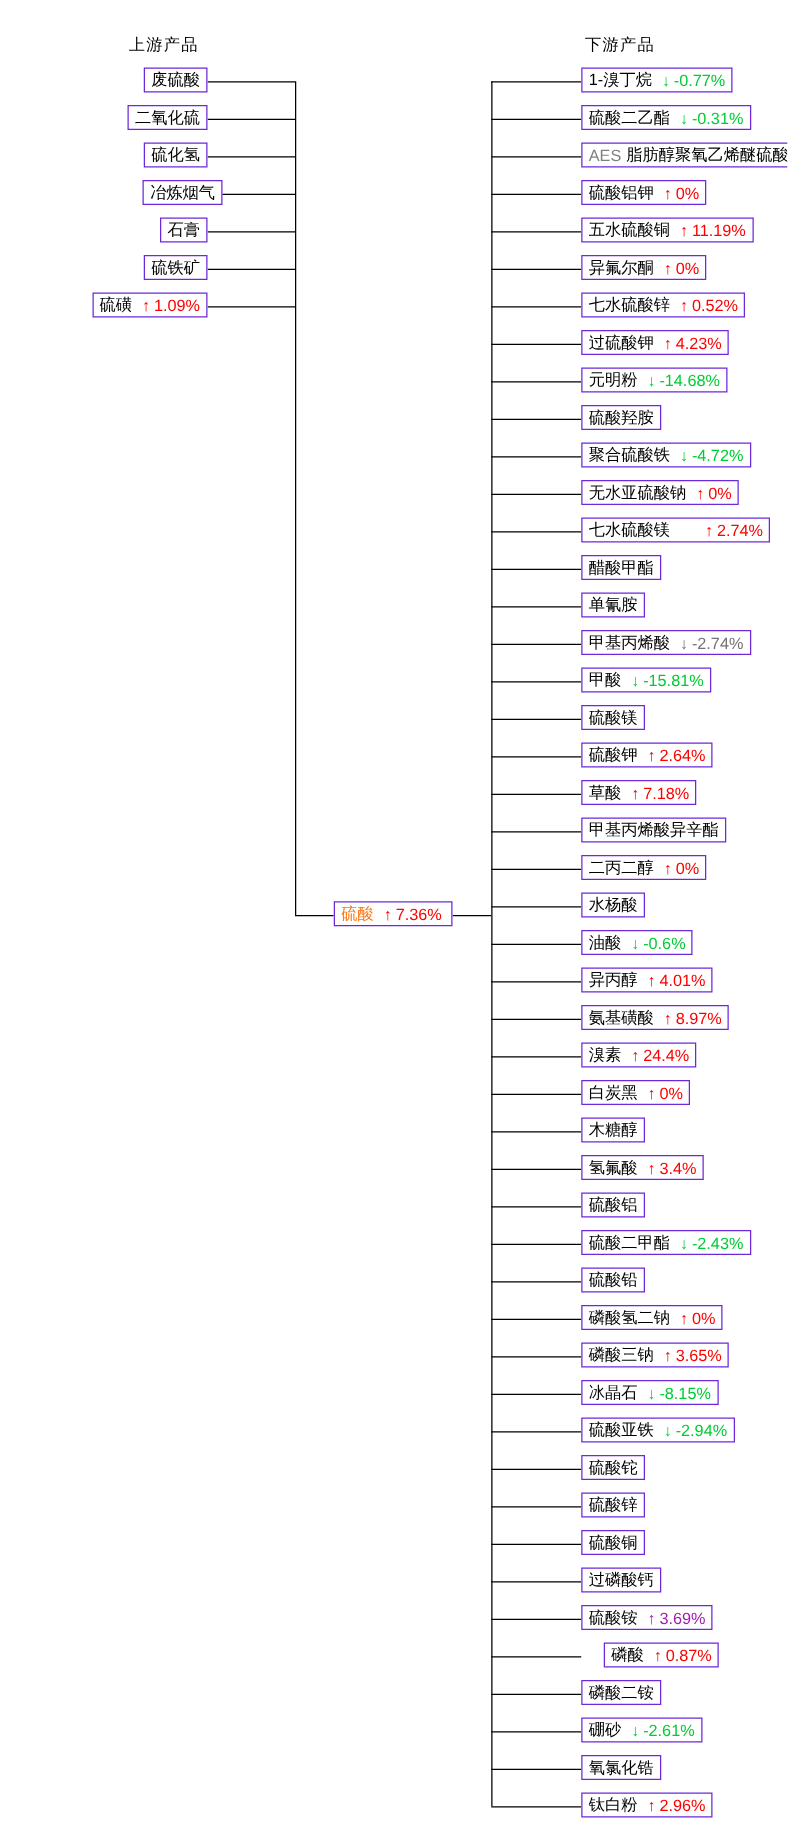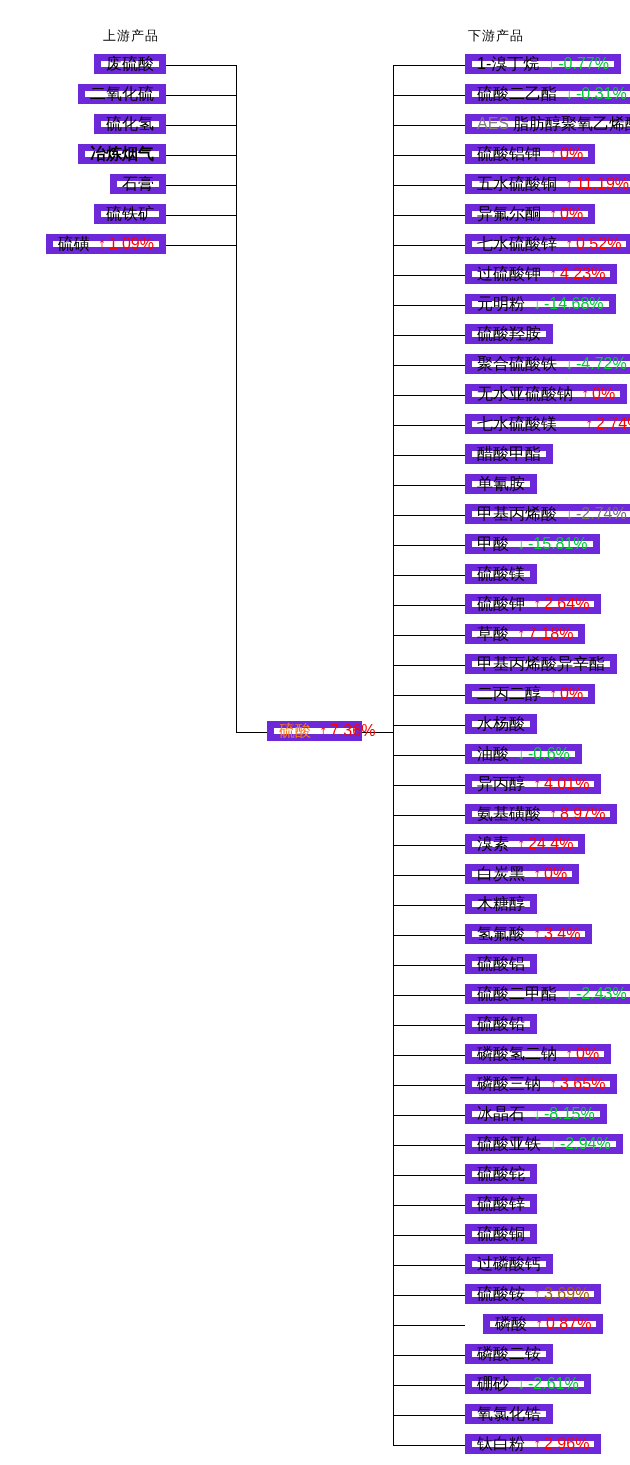--- a/index.html
+++ b/index.html
@@ -10,22 +10,22 @@
     color:#000;
   }
   .title{
     position:absolute;left:103px;top:7px;font-size:14px;white-space:nowrap;
     letter-spacing:0.5px;
   }
   .col-label{position:absolute;top:27px;font-size:13px;color:#000;white-space:nowrap;letter-spacing:1px;}
   .col-label.up{left:103px;}
   .col-label.down{left:468px;}
   .node{
-    position:absolute;height:20px;box-sizing:border-box;border:7px solid #6d28d9;
-    background:#fff;padding:0 5px;font-size:16px;white-space:nowrap;
+    position:absolute;height:20px;box-sizing:border-box;border:1px solid #6d28d9;
+    background:#fff;padding:0 5px;font-size:13px;white-space:nowrap;
     display:flex;align-items:center;z-index:2;
   }
   .plabel{color:#000;}
   .pprefix{margin-right:4px;}
   .pval{margin-left:8px;}
   .pval .ar{margin-right:3px;}
   .hline{position:absolute;height:1px;background:#000;z-index:1;}
   .vline{position:absolute;width:1px;background:#000;z-index:1;}
   .center-node{z-index:3;}
 </style>
@@ -53,21 +53,21 @@
       </div>
       <div class="hline" style="left: 166px; top: 95px; width: 70px;"></div>
       <div class="node" style="top: 84px; right: 464px;">
         <span class="plabel">二氧化硫</span>
       </div>
       <div class="hline" style="left: 166px; top: 125px; width: 70px;"></div>
       <div class="node" style="top: 114px; right: 464px;">
         <span class="plabel">硫化氢</span>
       </div>
       <div class="hline" style="left: 166px; top: 155px; width: 70px;"></div>
-      <div class="node" style="top: 144px; right: 464px; font-weight: bold;">
+      <div class="node" style="top: 144px; right: 452px;">
         <span class="plabel">冶炼烟气</span>
       </div>
       <div class="hline" style="left: 166px; top: 185px; width: 70px;"></div>
       <div class="node" style="top: 174px; right: 464px;">
         <span class="plabel">石膏</span>
       </div>
       <div class="hline" style="left: 166px; top: 215px; width: 70px;"></div>
       <div class="node" style="top: 204px; right: 464px;">
         <span class="plabel">硫铁矿</span>
       </div>
@@ -264,21 +264,21 @@
       <div class="node" style="top: 1224px; left: 465px;">
         <span class="plabel">硫酸铜</span>
       </div>
       <div class="hline" style="left: 393px; top: 1265px; width: 72px;"></div>
       <div class="node" style="top: 1254px; left: 465px;">
         <span class="plabel">过磷酸钙</span>
       </div>
       <div class="hline" style="left: 393px; top: 1295px; width: 72px;"></div>
       <div class="node" style="top: 1284px; left: 465px;">
         <span class="plabel">硫酸铵</span>
-        <span class="pval" style="color: #a16207;"><span class="ar">↑</span><span>3.69%</span></span>
+        <span class="pval" style="color: #a21caf;"><span class="ar">↑</span><span>3.69%</span></span>
       </div>
       <div class="hline" style="left: 393px; top: 1325px; width: 72px;"></div>
       <div class="node" style="top: 1314px; left: 465px; margin-left: 18px;">
         <span class="plabel">磷酸</span>
         <span class="pval" style="color: rgb(254, 0, 0);"><span class="ar">↑</span><span>0.87%</span></span>
       </div>
       <div class="hline" style="left: 393px; top: 1355px; width: 72px;"></div>
       <div class="node" style="top: 1344px; left: 465px;">
         <span class="plabel">磷酸二铵</span>
       </div>

